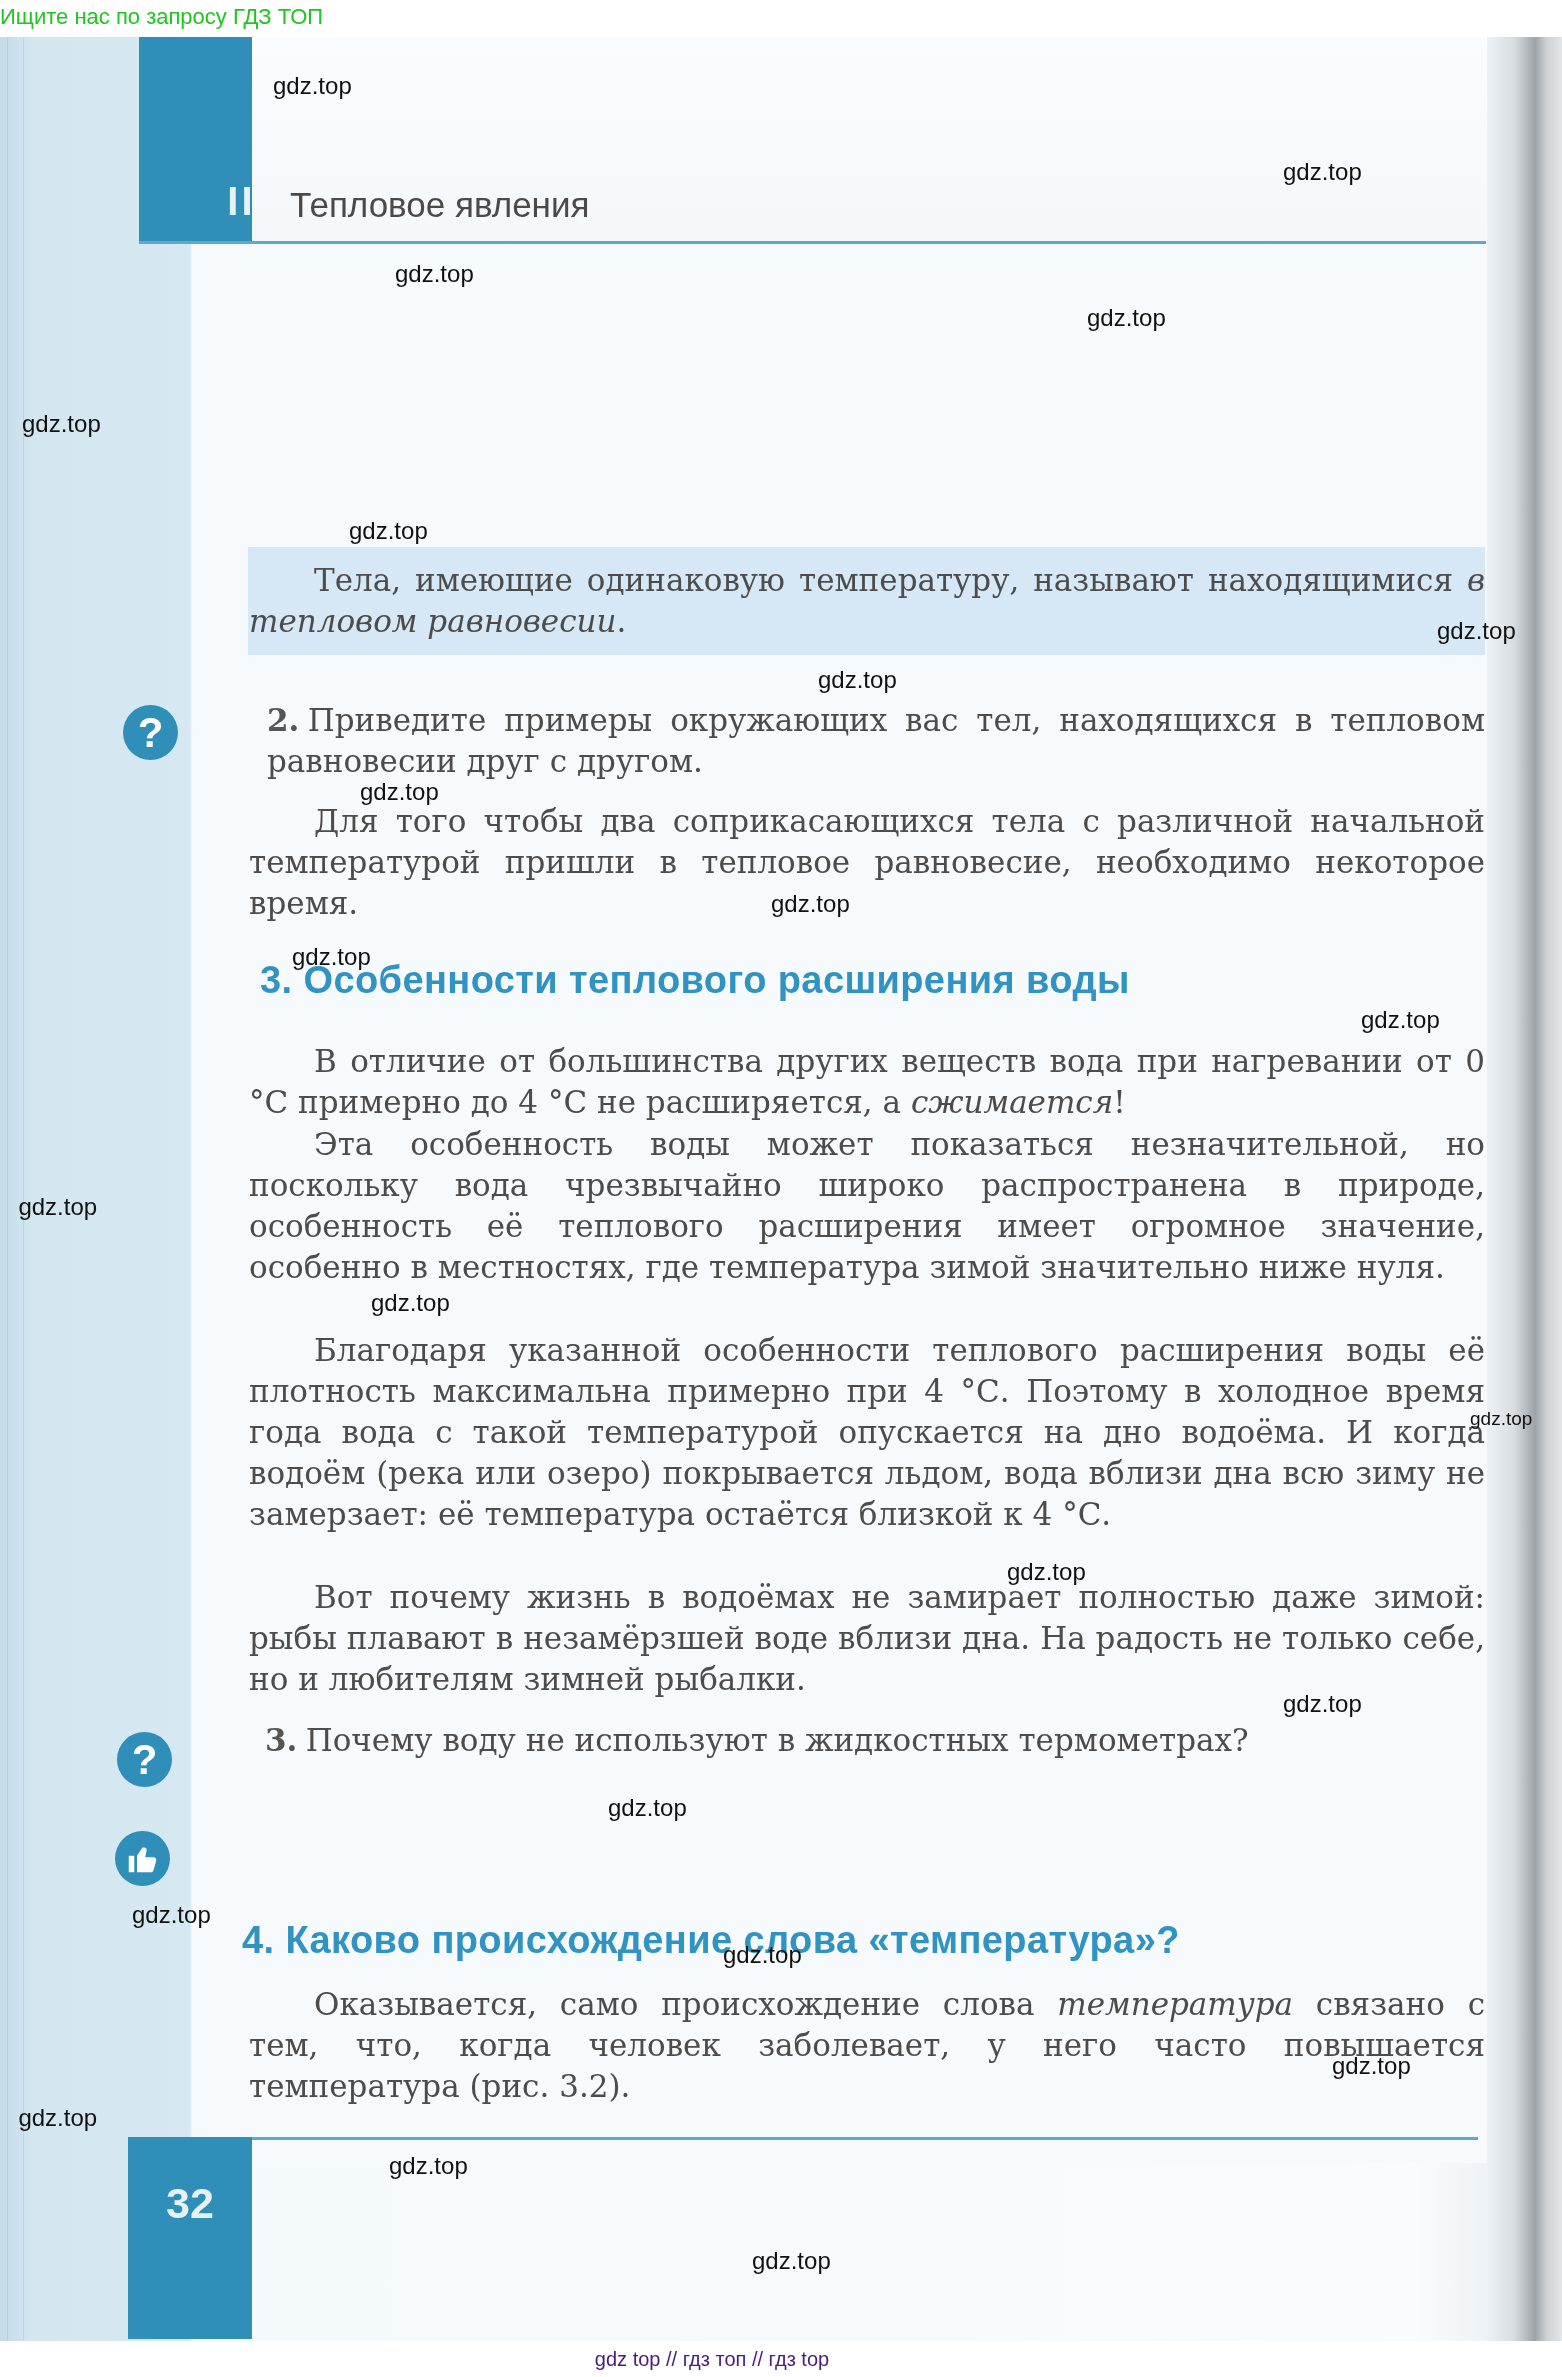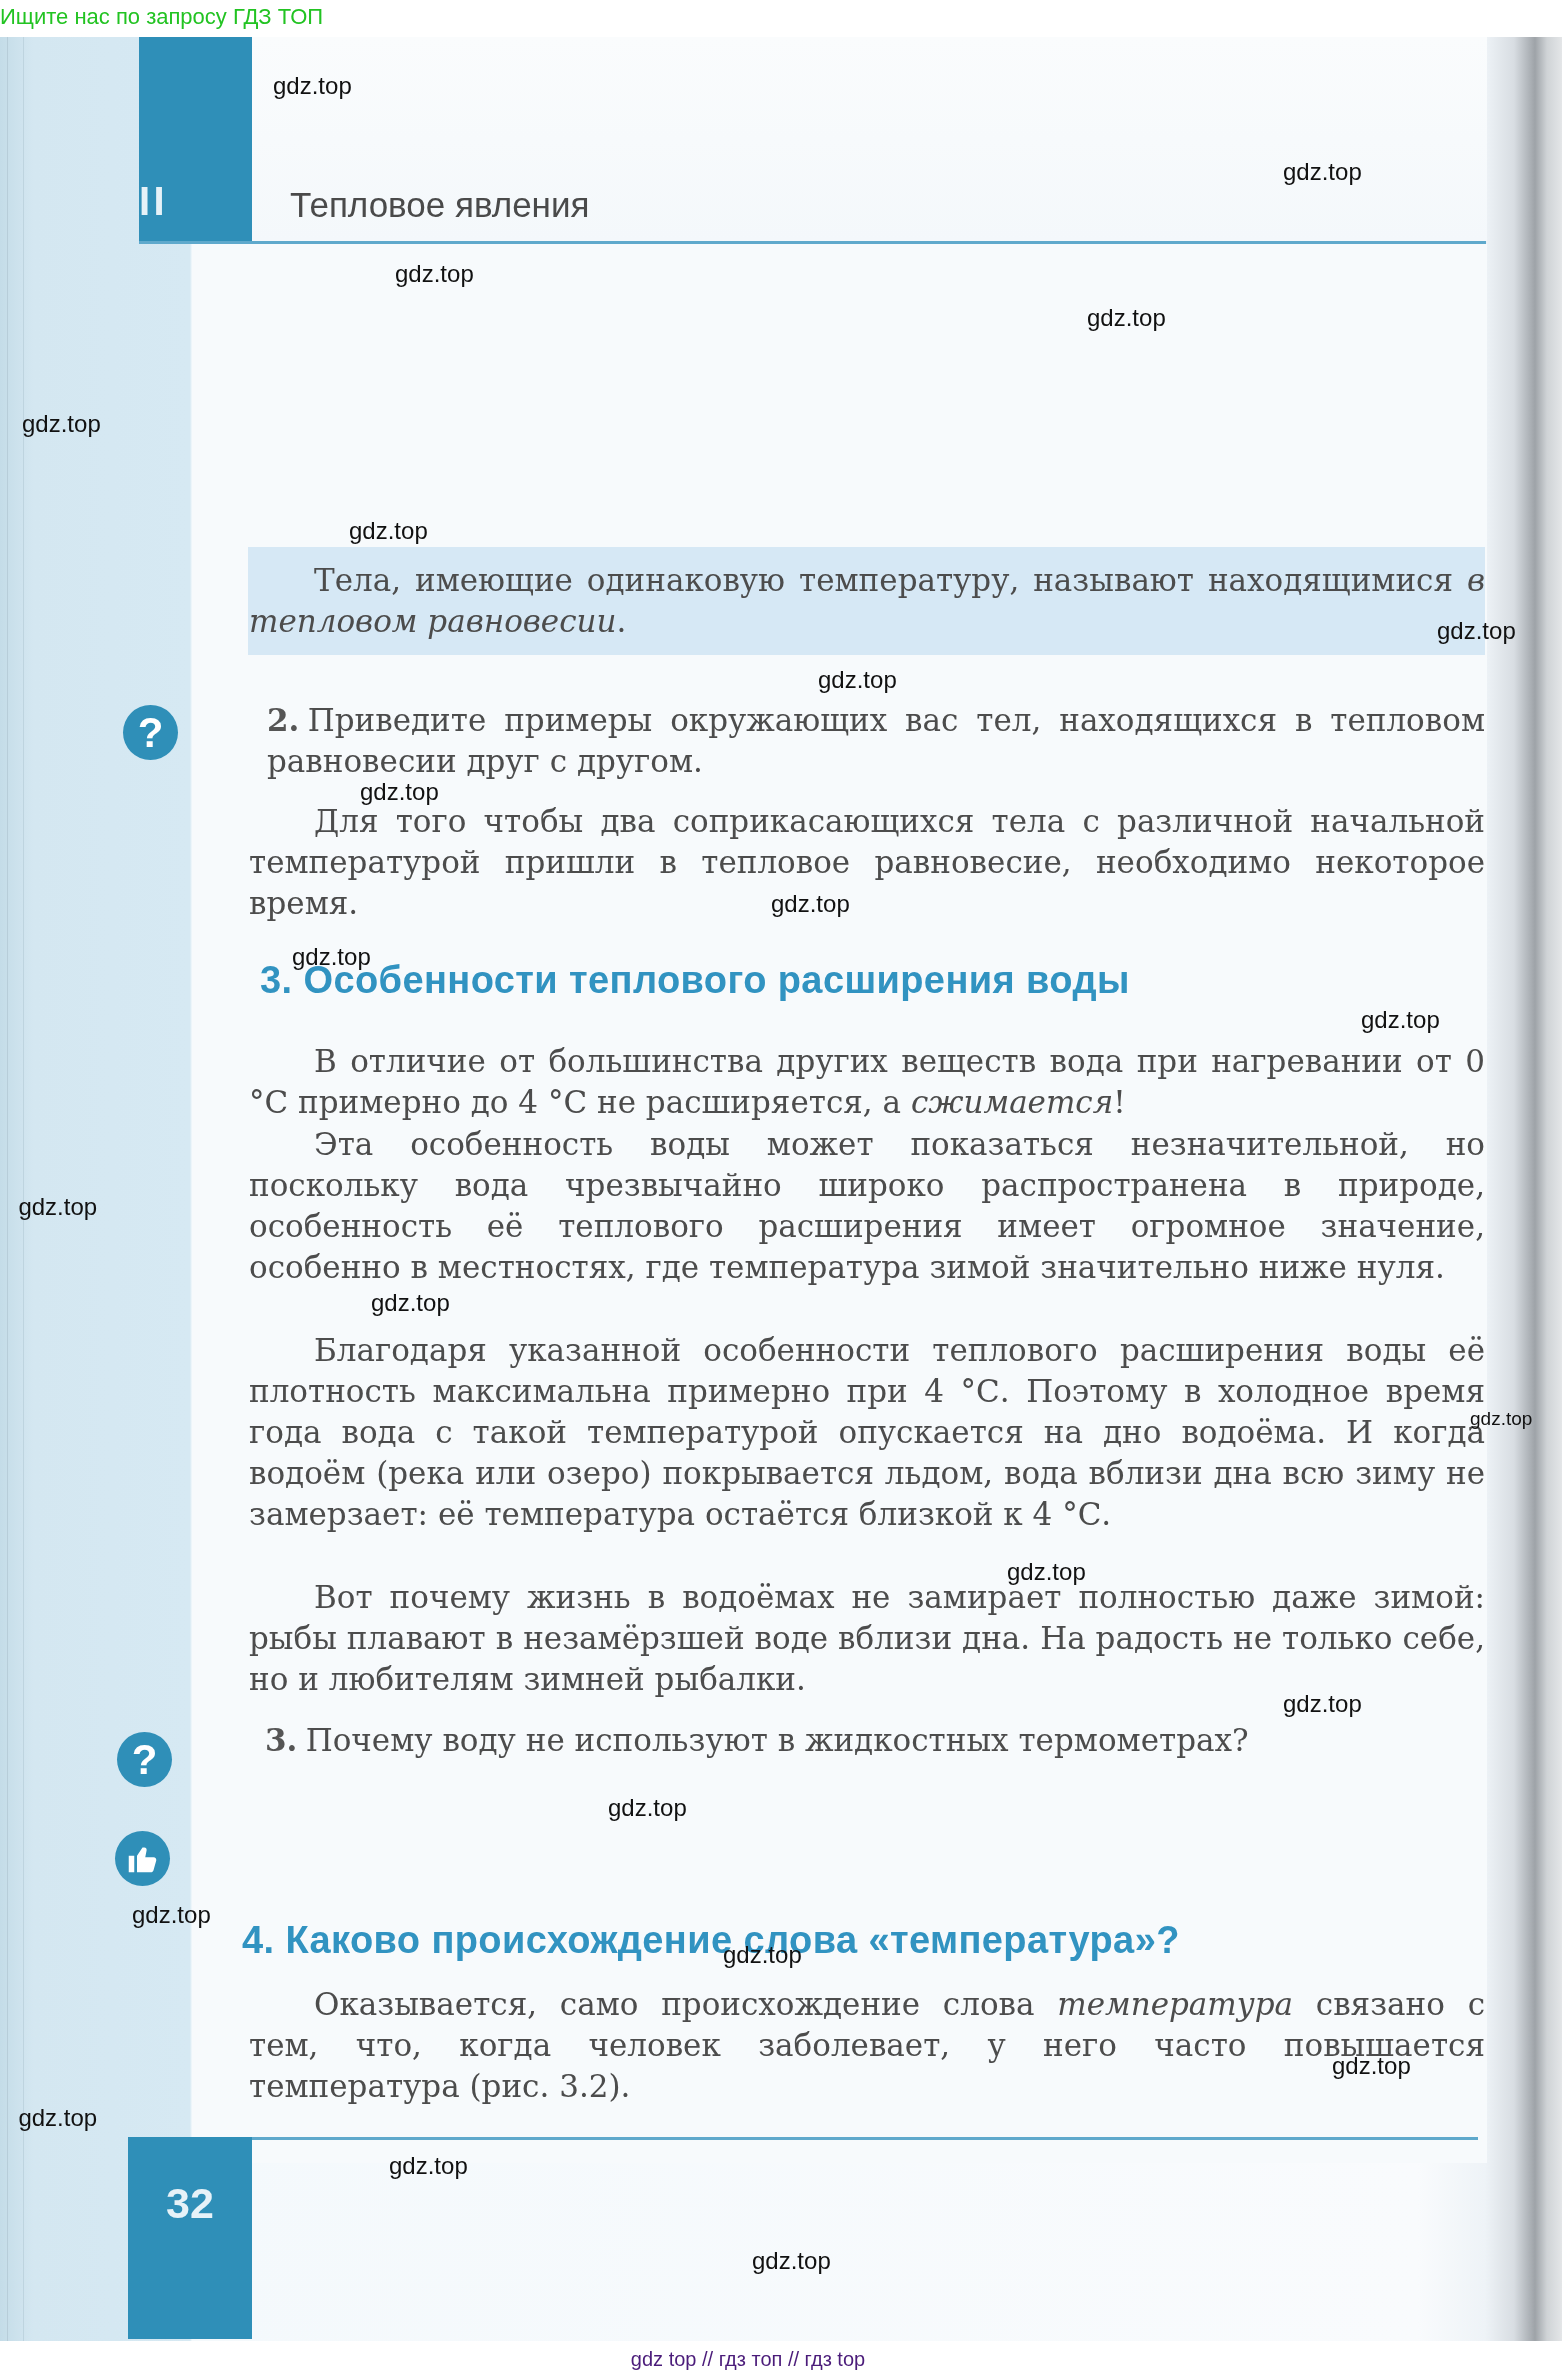--- a/index.html
+++ b/index.html
@@ -21,21 +21,21 @@
     .left-edge {
       position: absolute; left: 6.7px; top: 0; width: 15px; height: 2304px;
       border-left: 1.7px solid #b7cdd9; border-right: 1.7px solid #bed4df;
     }
     .chapter-tab {
       position: absolute; left: 139px; top: 0; width: 113px; height: 204px;
       background: #2f8fb8;
     }
     .chapter-num {
       position: absolute; left: 139px; top: 142px; width: 117px;
-      text-align: left; color: #e6f2f8;
+      text-align: right; color: #e6f2f8;
       font-family: "Liberation Sans", sans-serif; font-weight: bold; font-size: 40px;
       letter-spacing: 3.3px;
     }
     .header-strip {
       position: absolute; left: 252px; top: 0; width: 1235px; height: 204px;
       background: linear-gradient(180deg, #fafcfd, #f4f8fb);
     }
     .header-title {
       position: absolute; left: 290px; top: 148px;
       font-family: "Liberation Sans", sans-serif; font-size: 35px; color: #4a4a4a;
@@ -87,21 +87,21 @@
       color: #e6f2f8;
     }
     .wm {
       position: absolute; font-family: "Liberation Sans", sans-serif;
       font-size: 24px; color: #111;
     }
     .wm.small { font-size: 19px; }
     .footer-text {
       position: absolute; left: 0; top: 2341px; width: 1424px; height: 37px;
       text-align: center; line-height: 37px; background: #fff;
-      font-family: "Liberation Sans", sans-serif; font-size: 20px; color: #4b1c7a; padding-left: 36px;
+      font-family: "Liberation Sans", sans-serif; font-size: 20px; color: #4b1c7a;
     }
   </style>
 </head>
 <body>
 
 <div class="banner-top">Ищите нас по запросу ГДЗ ТОП</div>
 
 <div class="page">
   <div class="left-edge"></div>
   <div class="chapter-tab"></div>

